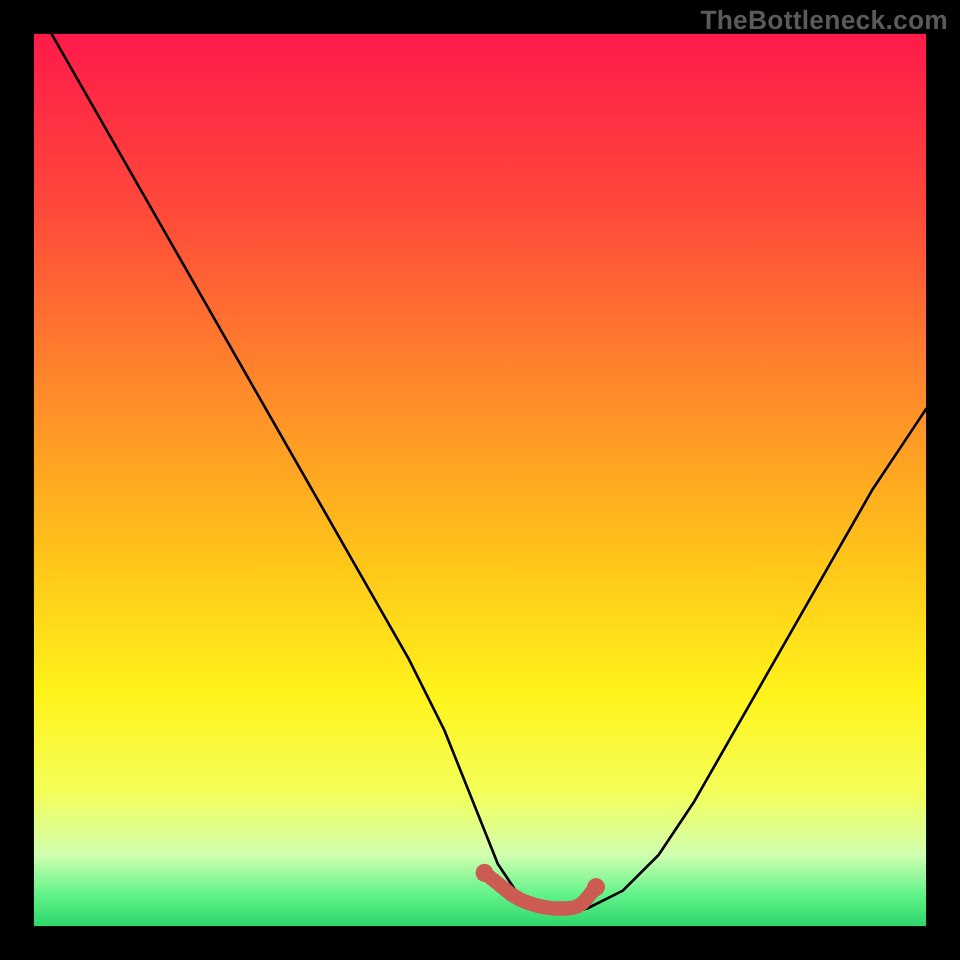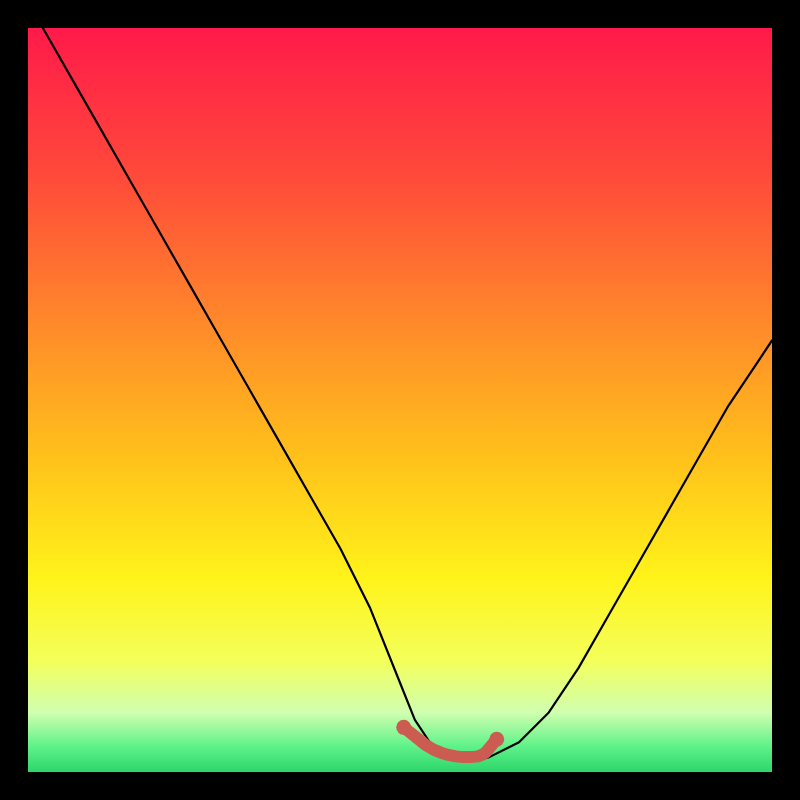--- a/index.html
+++ b/index.html
@@ -59,13 +59,14 @@
             <stop offset="100%" stop-color="#2cd66a"></stop>
           </linearGradient>
         </defs>
         <rect x="0" y="0" width="744" height="744" fill="url(#bg-grad)"></rect>
         <path d="M14.88 0.00 L44.64 52.08 L74.40 104.16 L104.16 156.24 L133.92 208.32 L163.68 260.40 L193.44 312.48 L223.20 364.56 L252.96 416.64 L282.72 468.72 L312.48 520.80 L342.24 580.32 L372.00 654.72 L386.88 691.92 L401.76 714.24 L416.64 729.12 L431.52 732.84 L446.40 732.84 L461.28 729.12 L491.04 714.24 L520.80 684.48 L550.56 639.84 L580.32 587.76 L610.08 535.68 L639.84 483.60 L669.60 431.52 L699.36 379.44 L729.12 334.80 L744.00 312.48" fill="none" stroke="#000000" stroke-width="2.2" stroke-linejoin="round" stroke-linecap="round"></path>
         <path d="M375.72 699.36 L383.16 705.31 L390.60 711.26 L398.04 717.22 L405.48 721.68 L412.92 724.66 L420.36 726.89 L427.80 728.38 L435.24 729.12 L442.68 729.12 L450.12 728.38 L453.84 726.89 L457.56 724.66 L461.28 720.19 L468.72 711.26" fill="none" stroke="#cc5b52" stroke-width="12" stroke-linejoin="round" stroke-linecap="round"></path>
         <circle cx="375.72" cy="699.36" r="7.5" fill="#cc5b52"></circle>
         <circle cx="468.72" cy="711.26" r="7.5" fill="#cc5b52"></circle>
       </svg>
   </div>
+  <div class="watermark">TheBottleneck.com</div>
 </div>
 
 </body></html>

